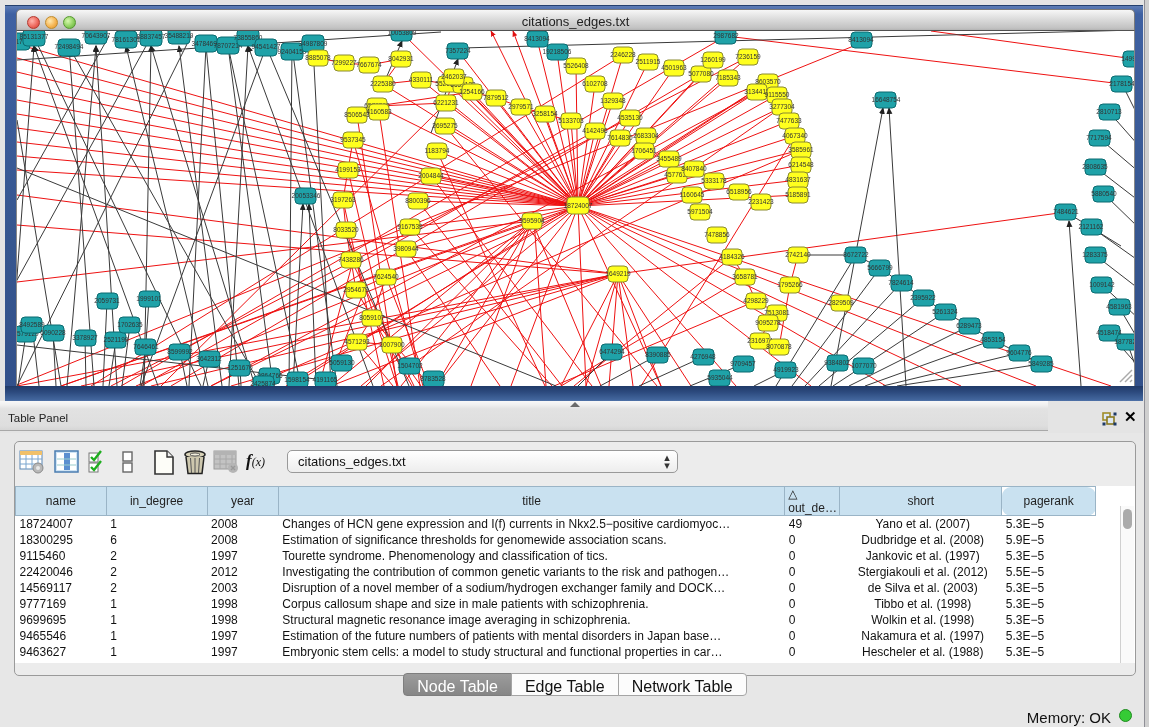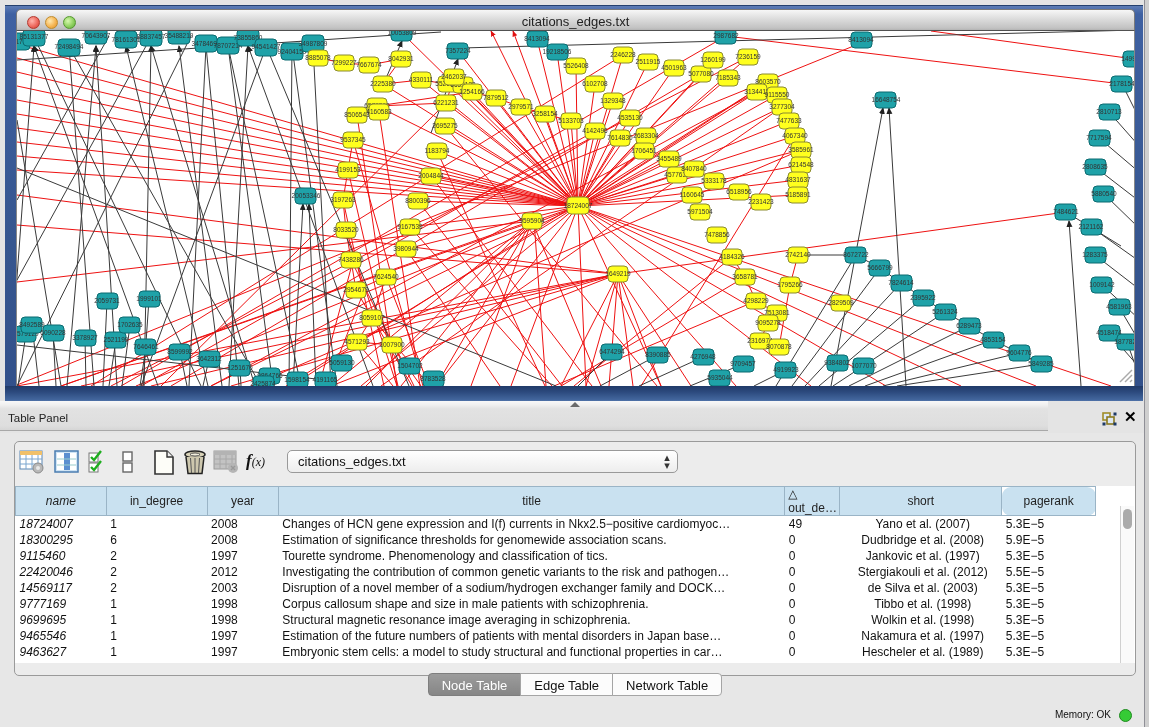--- a/index.html
+++ b/index.html
@@ -23,30 +23,30 @@
 #rightedge { position:absolute; left:1144px; top:0; width:5px; height:727px; background:#cfcfcf; border-left:1px solid #8f8f96; }
 #contentbox { position:absolute; left:14px; top:441px; width:1122px; height:235px; background:#ececec; border:1px solid #9a9a9a; border-radius:5px; }
 .tbicon { position:absolute; top:450px; }
 #dropdown { position:absolute; left:287px; top:450px; width:391px; height:23px; border:1px solid #999; border-radius:5px;
   background:linear-gradient(#ffffff,#ededed); font-size:13px; color:#111; padding:3px 0 0 10px; }
 #dd-ar { position:absolute; left:660px; top:453px; font-size:11px; color:#333; letter-spacing:0; line-height:8px; text-align:center; width:14px; }
 #tablewrap { position:absolute; left:15px; top:486px; width:1120px; height:177px; background:#fff; overflow:hidden; }
 table { border-collapse:collapse; table-layout:fixed; width:1081px; font-size:12px; color:#111; }
 th { background:#c9e1f0; border:1px solid #9ab4c6; border-top:1px solid #9ab4c6; font-weight:normal; font-size:12px; height:19px; padding:0; color:#222; }
 td { height:16px; padding:0 0 0 4px; white-space:nowrap; overflow:hidden; }
-.c1 { width:89px;font-style:italic; } .c2 { width:99px; } .c3 { width:70px; } .c4 { width:497px; }
+.c1 { width:89px; } .c2 { width:99px; } .c3 { width:70px; } .c4 { width:497px; }
 .c5 { width:54px; } .c6 { width:159px; text-align:center; } .c7 { width:92px;border-radius:9px; }
 #vscroll { position:absolute; left:1120px; top:506px; width:14px; height:157px; background:#fafafa; border-left:1px solid #d0d0d0; }
 #vthumb { position:absolute; left:2px; top:3px; width:9px; height:20px; background:#ababab; border-radius:5px; }
 #tabs { position:absolute; left:0; top:673px; width:1149px; text-align:center; }
-.tab { display:inline-block; height:23px; font-size:13px; padding:4px 13px 0 13px; border:1px solid #a5a5a5; background:#fcfcfc; color:#111; margin:0 -1px 0 0; }
+.tab { display:inline-block; height:23px; font-size:16px; padding:4px 13px 0 13px; border:1px solid #a5a5a5; background:#fcfcfc; color:#111; margin:0 -1px 0 0; }
 .tab.sel { background:linear-gradient(#9c9c9c,#868686); color:#fff; border-color:#7e7e7e; border-radius:4px 0 0 4px; }
 .tab.last { border-radius:0 4px 4px 0; }
 #status { position:absolute; left:0; top:700px; width:1144px; height:27px; background:#e7e7e7; }
-#mem { position:absolute; right:33px; top:9px; font-size:10px; color:#111; }
+#mem { position:absolute; right:33px; top:9px; font-size:15px; color:#111; }
 #dot { position:absolute; right:12px; top:9px; width:13px; height:13px; border-radius:50%; background:#35cb35; border:1px solid #1f8a1f; }
 </style></head>
 <body>
 <div id="frame"></div>
 <div id="bstrip"></div>
 <div id="macwin">
   <div id="titlebar">
     <div class="tl" style="left:10px;background:radial-gradient(circle at 4px 4px,#ffb5ad,#ee6a5f 55%,#c93a30);border:0.5px solid #b5382e;"></div>
     <div class="tl" style="left:28px;background:radial-gradient(circle at 4px 4px,#ffe9b0,#f6b553 55%,#dd8f27);border:0.5px solid #c08b2c;"></div>
     <div class="tl" style="left:46px;background:radial-gradient(circle at 4px 4px,#d7f8af,#8fd160 55%,#5da93c);border:0.5px solid #56982f;"></div>
@@ -789,21 +789,21 @@
           <td class="c5">0</td>
           <td class="c6">Nakamura et al. (1997)</td>
           <td class="c7">5.3E−5</td>
         </tr>
 <tr>
           <td class="c1">9463627</td>
           <td class="c2">1</td>
           <td class="c3">1997</td>
           <td class="c4">Embryonic stem cells: a model to study structural and functional properties in car…</td>
           <td class="c5">0</td>
-          <td class="c6">Hescheler et al. (1989)</td>
+          <td class="c6">Hescheler et al. (1988)</td>
           <td class="c7">5.3E−5</td>
         </tr>
 </tbody>
     </table>
 </div>
 <div id="vscroll">
     <div id="vthumb"></div>
   </div>
 <div id="tabs"><span class="tab sel">Node Table</span><span class="tab">Edge Table</span><span class="tab last">Network Table</span></div>
 </body></html>

